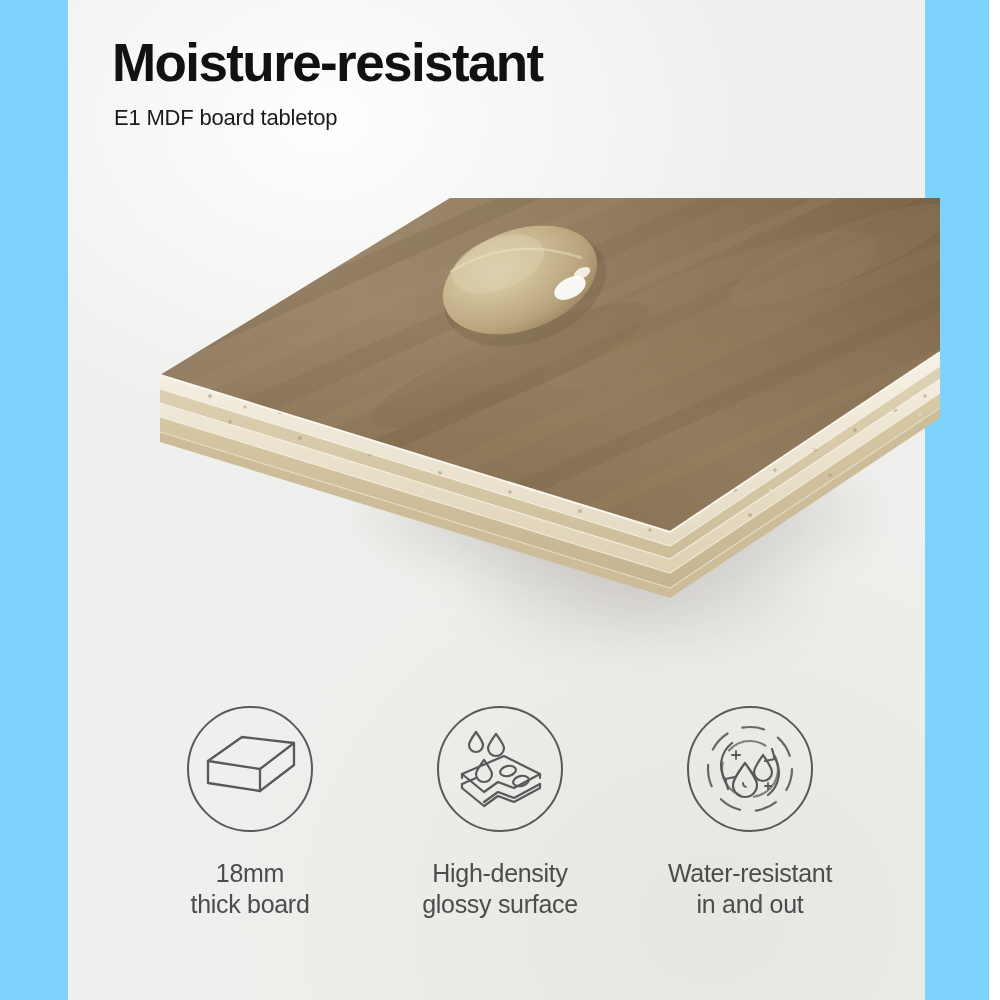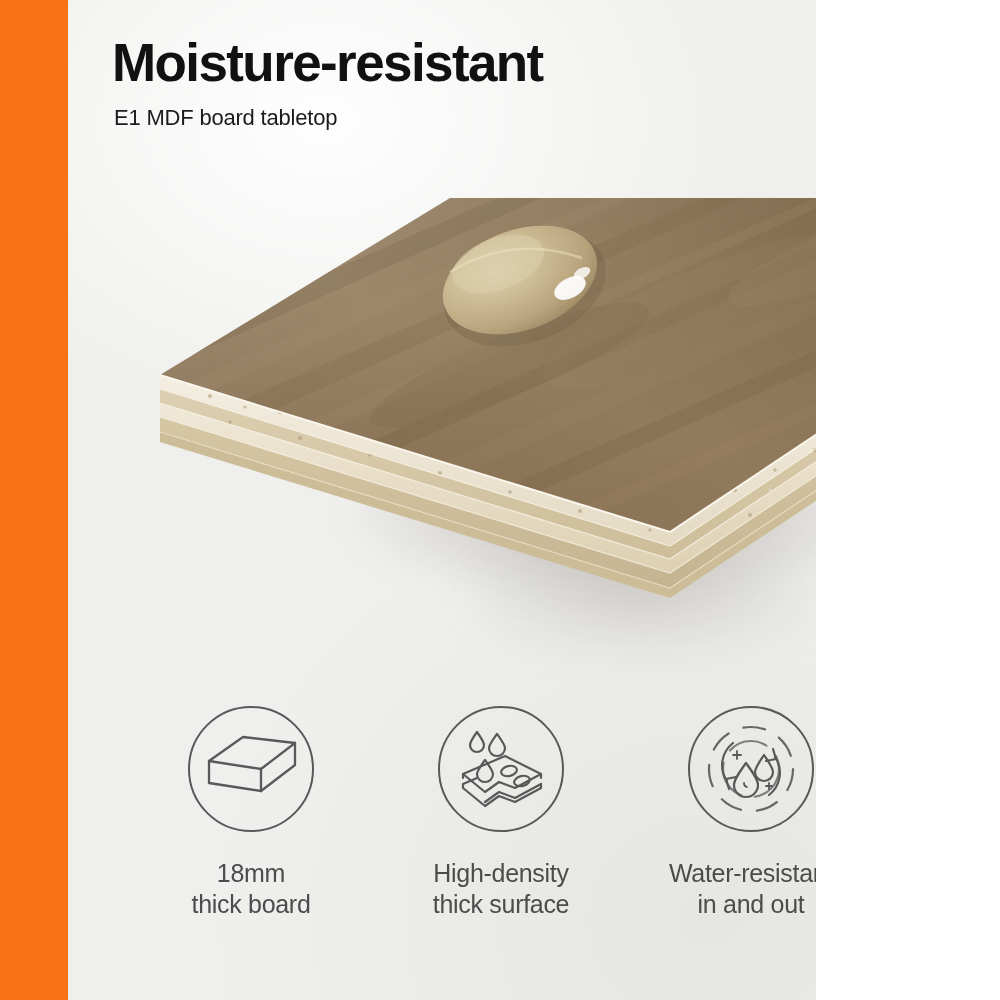--- a/index.html
+++ b/index.html
@@ -4,22 +4,22 @@
 <style>
   html,body{margin:0;padding:0;}
   body{
     width:1000px;height:1000px;
     background:#ffffff;
     font-family:"Liberation Sans", sans-serif;
     overflow:hidden;
   }
   .frame{
     position:relative;
-    width:816px;height:1000px;
-    background:#f97316;
+    width:989px;height:1000px;
+    background:#7dd3fc;
     overflow:hidden;
   }
   
   .panel{
     position:absolute;
     left:68px;top:0;width:857px;height:1000px;
     background:linear-gradient(160deg,#fdfdfc 0%,#f4f4f2 38%,#ececeа 62%,#e9e9e6 100%);
     background-color:#efefed;
   }
   .panel-sheen{
@@ -61,22 +61,22 @@
     background:radial-gradient(ellipse 60% 50% at 40% 30%, rgba(150,143,136,.30) 0%, rgba(165,160,154,0) 75%);
     filter:blur(18px);
   }
   .board{
     position:absolute;left:150px;top:40px;width:790px;height:470px;
   }
   .board svg{display:block;width:790px;height:470px;}
 
   
   .features{
-    position:absolute;left:126px;top:706px;width:780px;height:250px;
-    display:flex;justify-content:flex-start;align-items:flex-start;
+    position:absolute;left:110px;top:706px;width:780px;height:250px;
+    display:flex;justify-content:center;align-items:flex-start;
   }
   .feature{
     width:250px;
     display:flex;flex-direction:column;align-items:center;
   }
   .f-circle{
     width:122px;height:122px;border-radius:50%;
     border:2.4px solid #59595a;
     display:flex;align-items:center;justify-content:center;
     background:transparent;
@@ -272,21 +272,21 @@
             <ellipse cx="67" cy="55" rx="8" ry="5" transform="rotate(-14 67 55)"></ellipse>
 
             <path d="M8,48 L50,30 L86,48 L60,62 L44,56 L30,66 Z"></path>
             <path d="M8,58 L22,52 M30,76 L44,66 L60,72 L86,58"></path>
             <path d="M8,58 L8,62 L30,80 L44,70 L60,76 L86,62 L86,58"></path>
             <path d="M8,48 L8,52 M86,48 L86,52"></path>
           </g>
         </svg>
       </div>
       <div class="f-caption">High-density
-thick surface</div>
+glossy surface</div>
     </div>
 
     <div class="feature">
       <div class="f-circle">
         <svg width="96" height="96" viewBox="0 0 96 96">
           <g fill="none" stroke="#59595a" stroke-width="2.2" stroke-linecap="round" stroke-linejoin="round">
 
             <circle cx="48" cy="48" r="42" stroke-dasharray="22 16" opacity="0.9"></circle>
 
             <path d="M72,36 a28,28 0 0 1 -6,38"></path>

